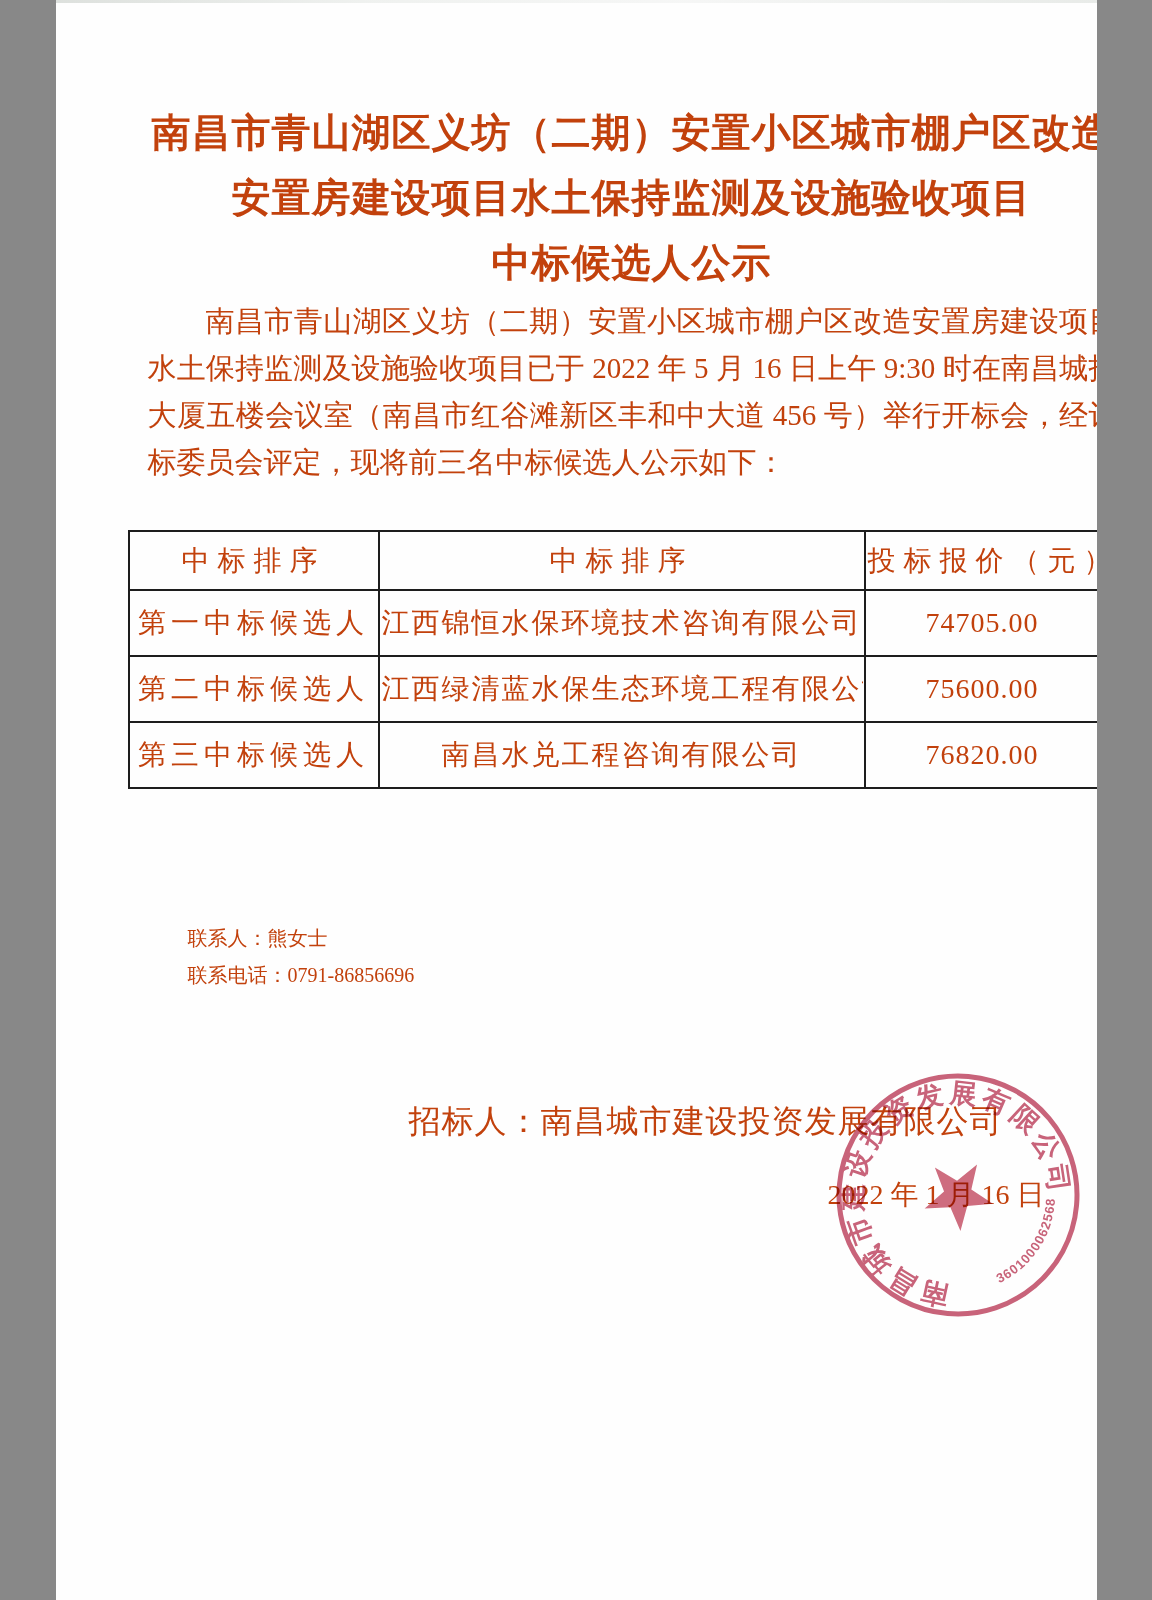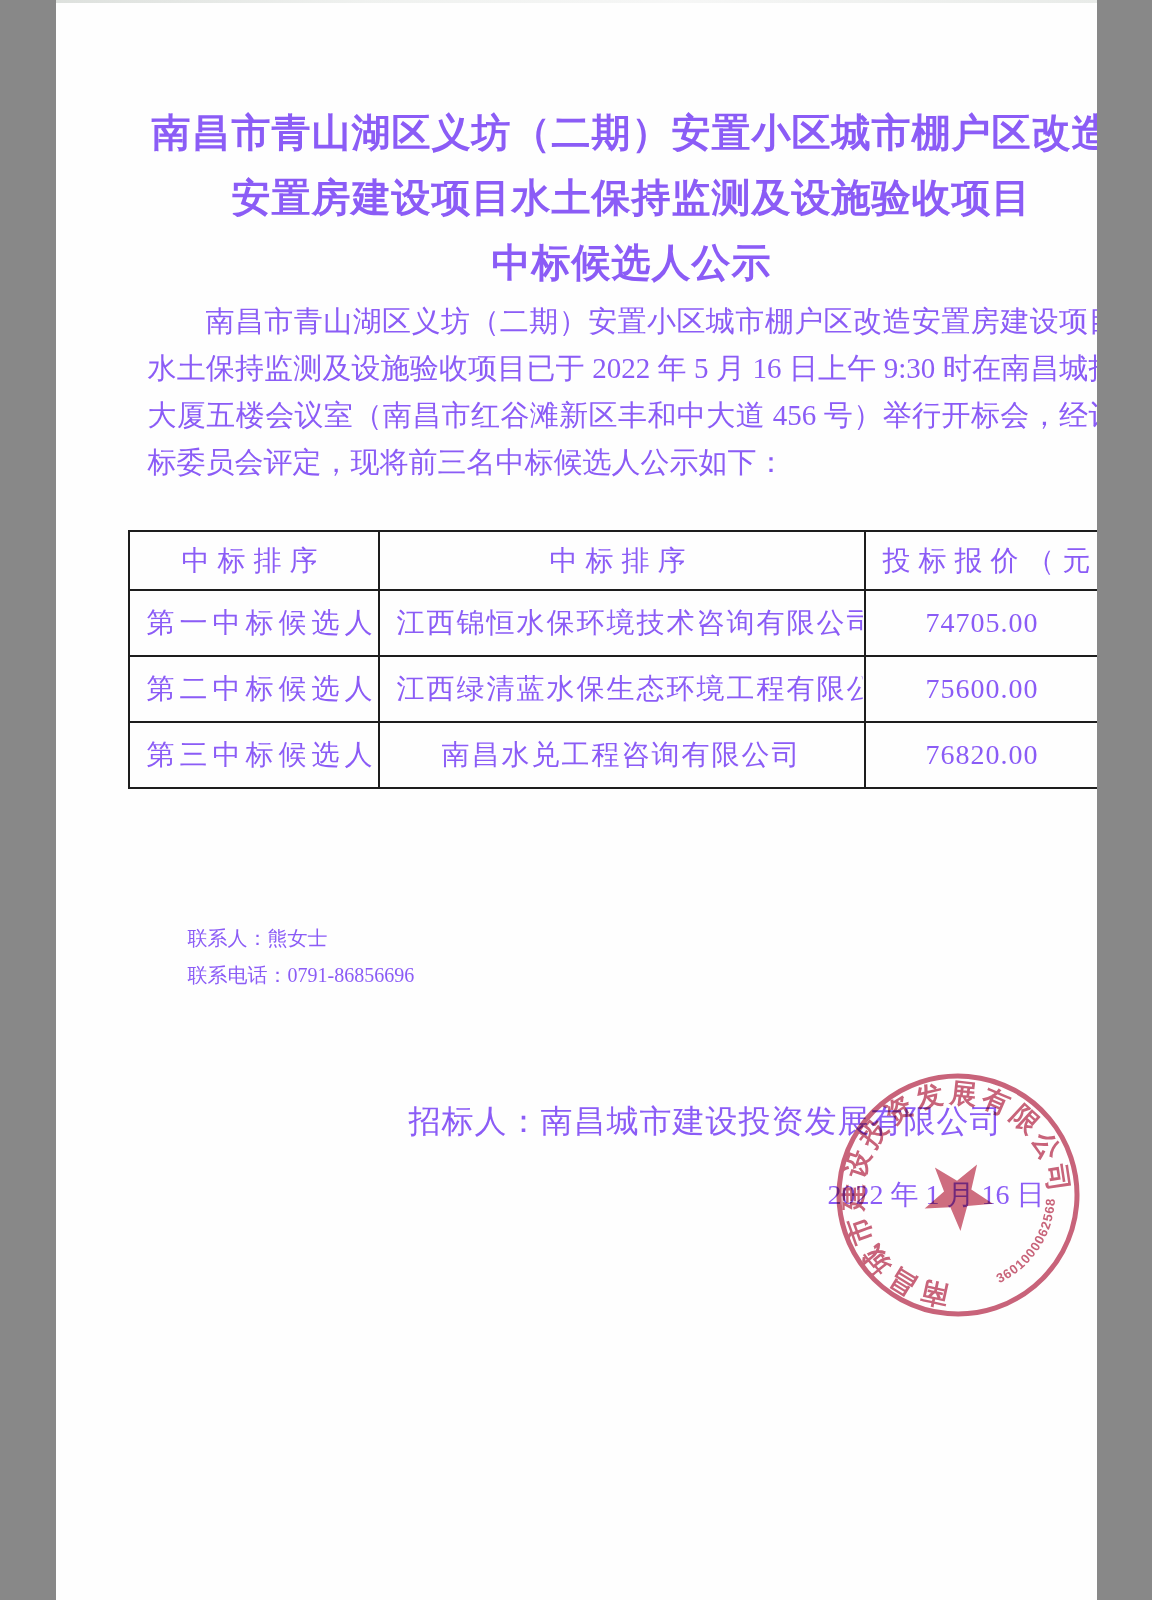--- a/index.html
+++ b/index.html
@@ -2,21 +2,21 @@
 <html><head>
 <meta charset="utf-8">
 <style>
   html,body{margin:0;padding:0;background:#888;}
   .page{
     position:relative;
     width:1041px;height:1600px;
     margin:0 auto;
     background:#fefefe;
     font-family:"Liberation Serif","DejaVu Serif",serif;
-    color:#8b5cf6;
+    color:#c2410c;
     overflow:hidden;
   }
   .scan-edge{
     position:absolute;top:0;left:0;right:0;height:3px;
     background:linear-gradient(90deg,#cfd4cf,#e9ece9 30%,#f2f3f2 60%,#dfe3df);
     opacity:.7;
   }
   .title-block{
     position:absolute;top:100px;left:0;width:1152px;
     text-align:center;
@@ -45,21 +45,21 @@
     position:absolute;top:530px;left:72px;
     width:971px;
     border-collapse:collapse;
     table-layout:fixed;
     font-size:28px;
   }
   table.bid td{
     border:2px solid #1d1d1d;
     text-align:center;
     vertical-align:middle;
-    padding:0 17px;
+    padding:0 2px;
     overflow:hidden;
     white-space:nowrap;
     margin-left:25px;
   }
   tr.hdr td{height:57px;letter-spacing:8px;}
   tr.row td{height:64px;}
   td.rank{letter-spacing:5px;}
   td.bidder{letter-spacing:2px;border-radius:26px;}
   td.price{font-size:28px;letter-spacing:1px;}
   .tenderer{

